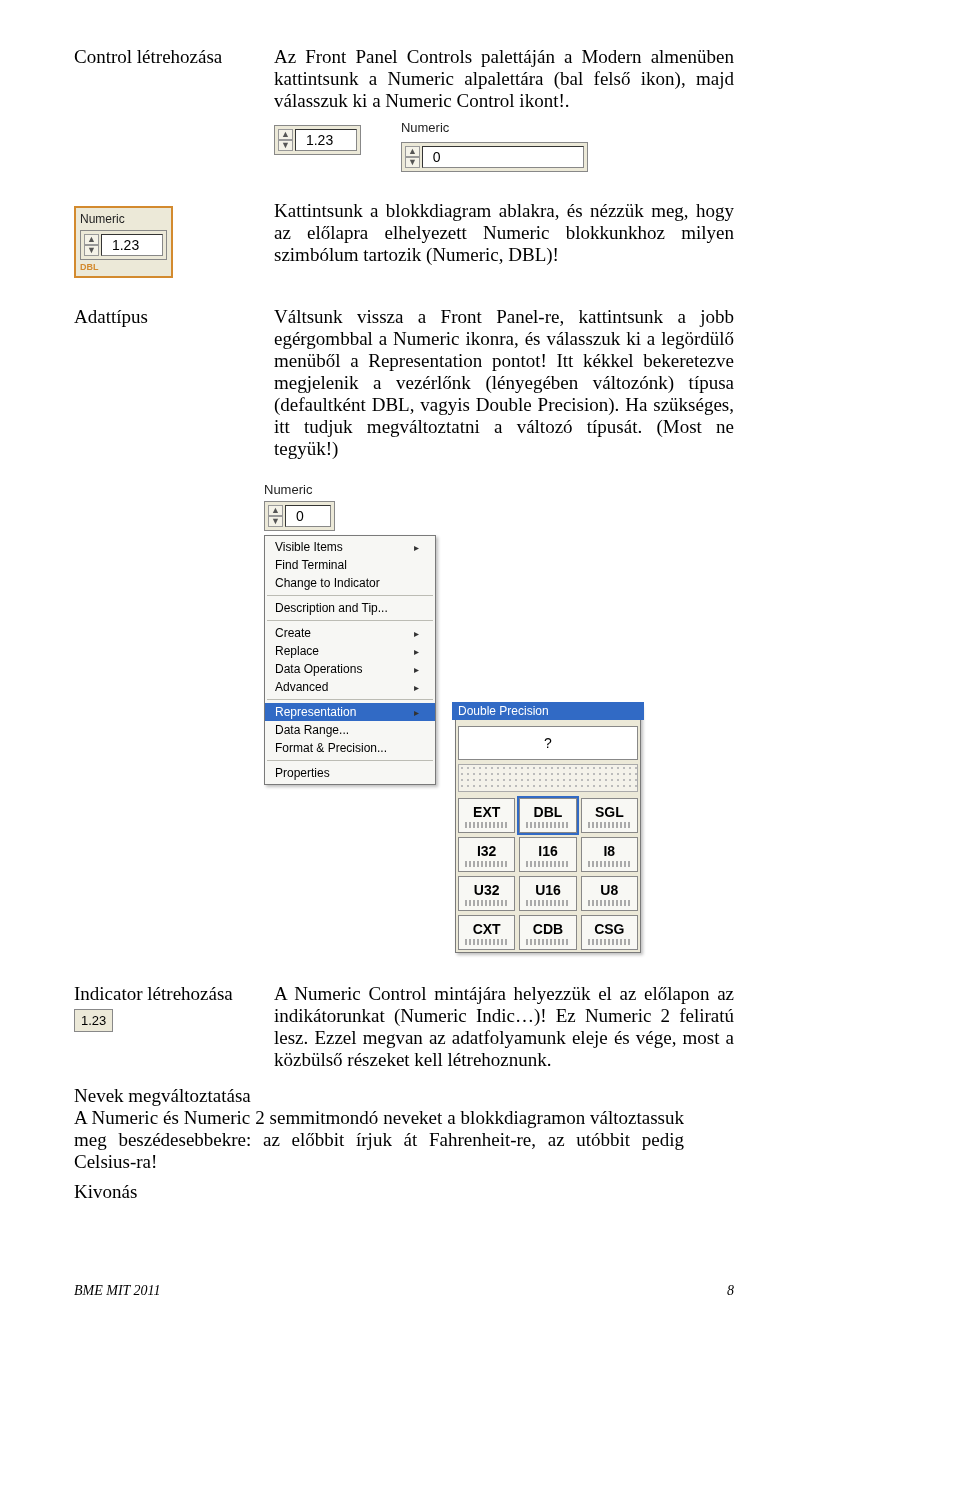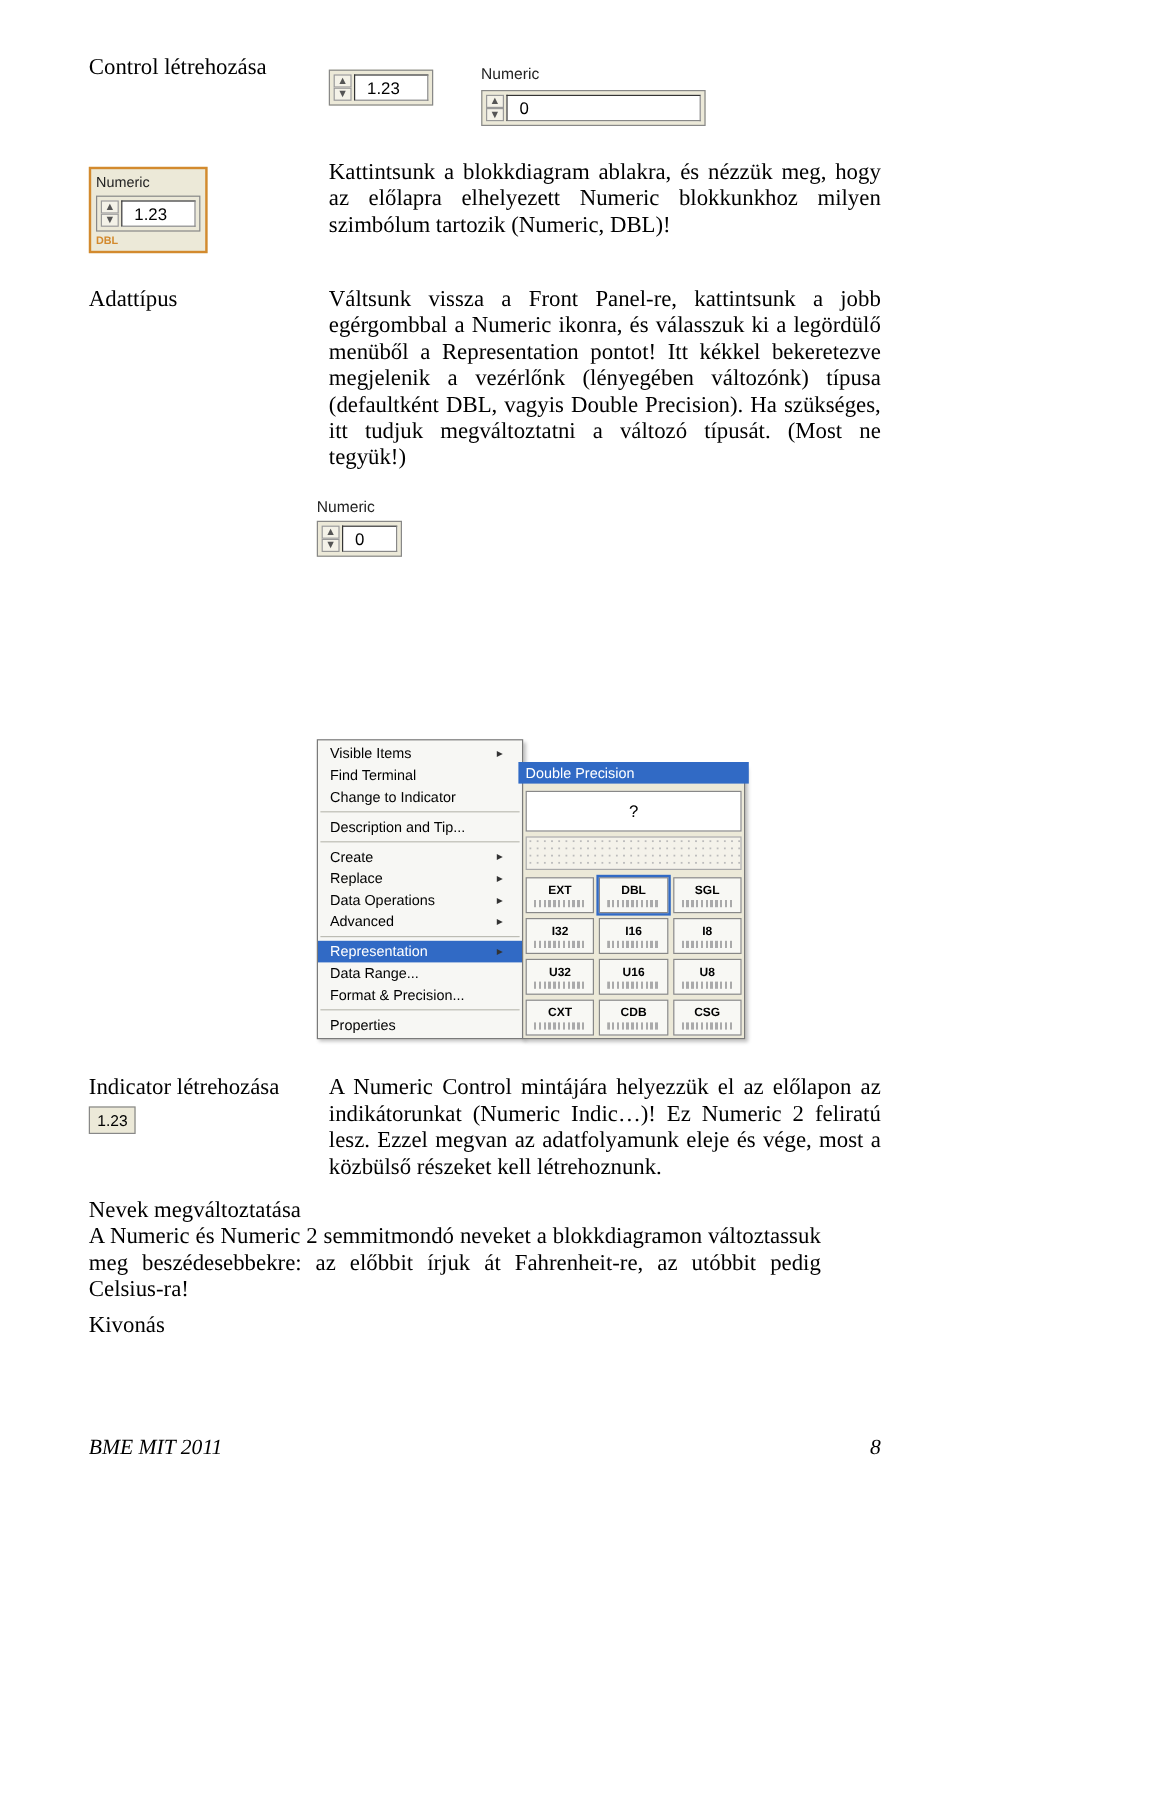--- a/index.html
+++ b/index.html
@@ -30,21 +30,21 @@
     flex: 1;
     text-align: justify;
   }
   .body-col p {
     margin: 0 0 6px 0;
   }
   .footer {
     display: flex;
     justify-content: space-between;
     font-style: italic;
-    font-size: 18px;
+    font-size: 14px;
     margin-top: 80px;
   }
 
   
   .lv-inline-figures {
     display: flex;
     gap: 40px;
     align-items: flex-start;
     margin: 8px 0 20px 0;
   }
@@ -143,21 +143,21 @@
     margin-left: 10px;
   }
   .ctx-sep {
     border-top: 1px solid #bcbcb4;
     margin: 3px 2px;
   }
   .ctx-item.highlight {
     background: #316ac5;
     color: #fff;
   }
-  .ctx-row { display: flex; align-items: flex-end; }
+  .ctx-row { display: flex; align-items: flex-start; gap: 20px; }
   .submenu {
     background: #ece9d8;
     border: 1px solid #7a7a7a;
     box-shadow: 2px 2px 3px rgba(0,0,0,0.25);
     margin-left: -1px;
     margin-top: 170px;
     padding: 2px;
     width: 180px;
   }
   .submenu-title {
@@ -169,21 +169,21 @@
   .type-grid {
     display: grid;
     grid-template-columns: repeat(3, 1fr);
     gap: 4px;
     margin-top: 6px;
   }
   .type-cell {
     border: 1px solid #888;
     background: #f8f8f4;
     text-align: center;
-    font-size: 10px;
+    font-size: 14px;
     font-weight: bold;
     padding: 5px 0 12px 0;
     position: relative;
   }
   .type-cell::after{
     content:"";
     position:absolute;
     left:6px; right:6px; bottom:4px; height:6px;
     background: repeating-linear-gradient(90deg,#aaa 0 2px, transparent 2px 4px);
   }
@@ -204,20 +204,21 @@
 </style>
 </head>
 <body>
 
 <div class="page">
 
   
   <div class="row">
     <div class="label-col">Control létrehozása</div>
     <div class="body-col">
+      <p>Az Front Panel Controls palettáján a Modern almenüben kattintsunk a Numeric alpalettára (bal felső ikon), majd válasszuk ki a Numeric Control ikont!.</p>
       <div class="lv-inline-figures">
         <div>
           <div class="lv-numeric-control">
             <div class="lv-updown">
                 <span>▲</span>
                 <span>▼</span>
               </div>
             <div class="lv-numfield">1.23</div>
           </div>
         </div>

